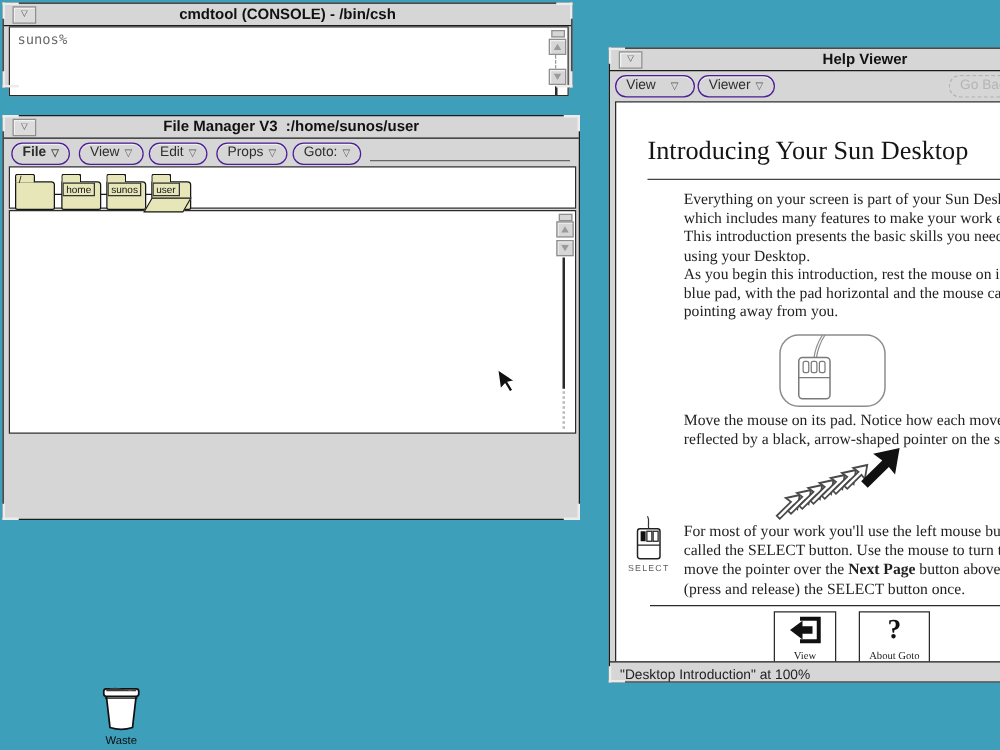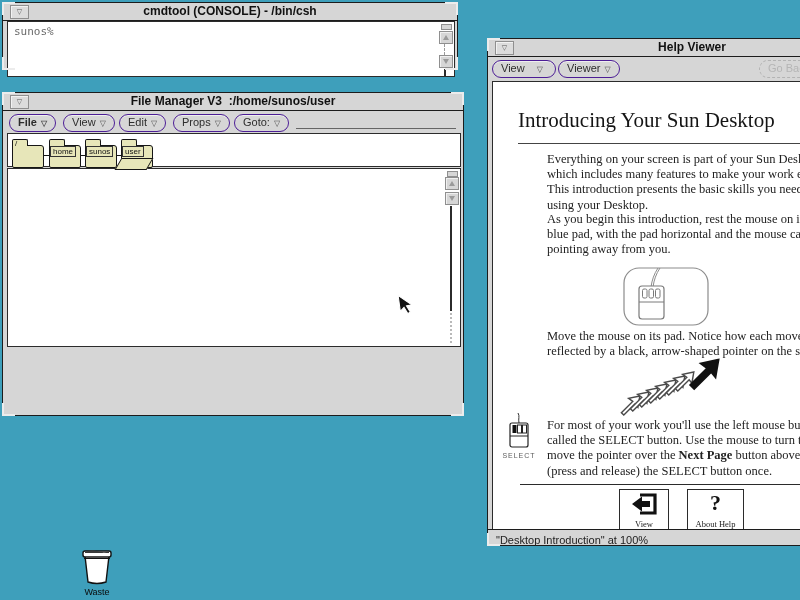--- a/index.html
+++ b/index.html
@@ -240,21 +240,21 @@
 
     <div class="icon-btn" style="left:126px;top:407px;width:48px;height:41px;">
       <svg width="28" height="24" viewBox="0 0 28 24" style="margin-top:2px;">
         <path d="M10,3 H25 V21 H10" fill="none" stroke="#111" stroke-width="3.2"></path>
         <polygon points="2,12 12,4.5 12,9 20,9 20,15 12,15 12,19.5" fill="#111"></polygon>
       </svg>
       <span class="ilabel">View</span>
     </div>
     <div class="icon-btn" style="left:194px;top:407px;width:55px;height:41px;">
       <div style="font-family:'Liberation Serif',serif;font-weight:bold;font-size:22px;line-height:26px;color:#111;">?</div>
-      <span class="ilabel">About Help</span>
+      <span class="ilabel">About Goto</span>
     </div>
   </div>
 
   <div class="statusbar">
     <span>"Desktop Introduction" at 100%</span>
   </div>
 </div>
 
 <div style="position:absolute;left:77px;top:546px;width:40px;height:50px;">
   <svg width="40" height="40" viewBox="0 0 40 40" style="display:block;margin:0 auto;">

